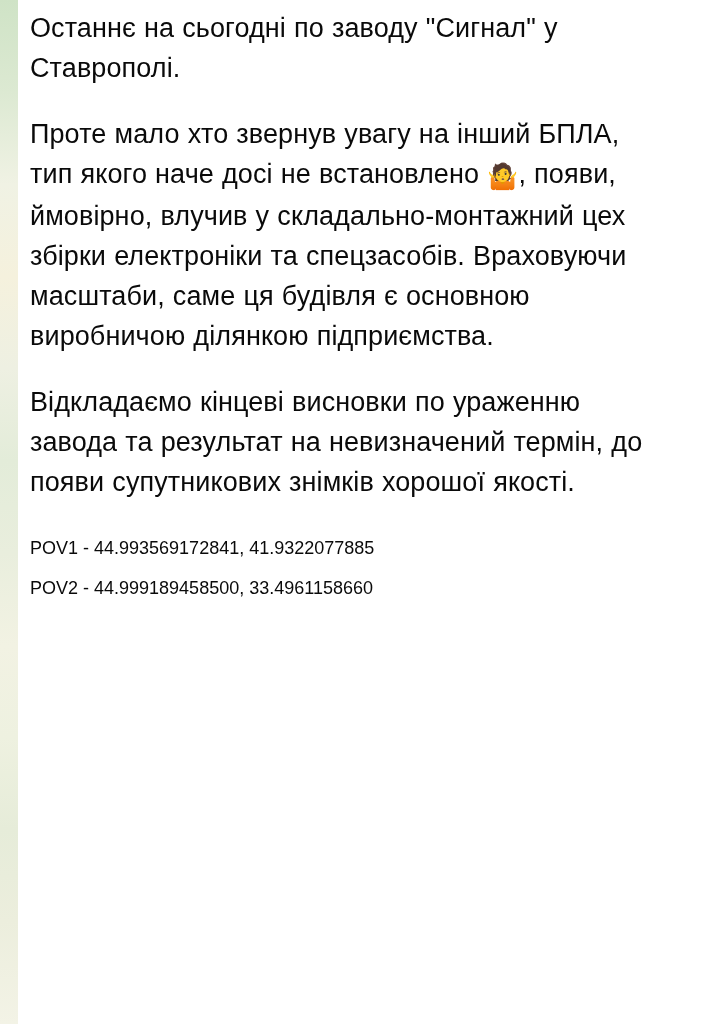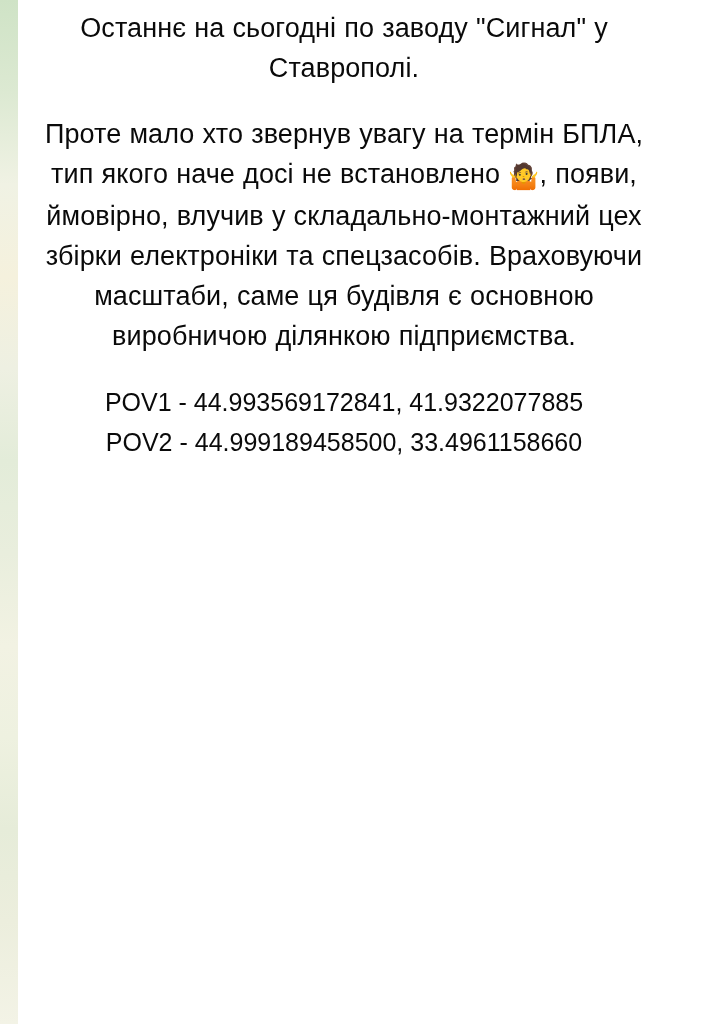--- a/index.html
+++ b/index.html
@@ -13,21 +13,20 @@
     font-family: "Liberation Sans", sans-serif;
     overflow: hidden;
   }
   .screen {
     position: relative;
     width: 668px;
     height: 1024px;
     background: #ffffff;
     box-sizing: border-box;
     overflow: hidden;
-    text-align: center;
   }
   
   .edge-strip {
     position: absolute;
     left: 0;
     top: 0;
     width: 18px;
     height: 1024px;
     background: linear-gradient(to bottom,
         #cfe3c6 0%,
@@ -55,24 +54,24 @@
     font-size: 27px;
     line-height: 40px;
     color: #0a0a0a;
     letter-spacing: 0.1px;
     word-spacing: 0.5px;
   }
   p.para:last-child {
     margin-bottom: 0;
   }
   .coords {
-    font-size: 25px;
+    font-size: 18px;
     line-height: 40px;
     color: #0a0a0a;
-    margin: 8px;
+    margin: 0;
   }
   .coord-line {
     white-space: nowrap;
   }
   .emoji {
     font-size: 25px;
     vertical-align: -2px;
   }
 </style>
 </head>
@@ -81,23 +80,24 @@
 <div class="screen">
 
   <div class="edge-strip"></div>
 
   <div class="content">
 
     <p class="para">Останнє на сьогодні по заводу "Сигнал" у Ставрополі.</p>
 
 
     <p class="para">
-      <span>Проте мало хто звернув увагу на термін БПЛА, тип якого наче досі не встановлено </span><span class="emoji">🤷</span><span>, появи, ймовірно, влучив у складально-монтажний цех збірки електроніки та спецзасобів. Враховуючи масштаби, саме ця будівля є основною виробничою ділянкою підприємства.</span>
+      <span>Проте мало хто звернув увагу на інший БПЛА, тип якого наче досі не встановлено </span><span class="emoji">🤷</span><span>, появи, ймовірно, влучив у складально-монтажний цех збірки електроніки та спецзасобів. Враховуючи масштаби, саме ця будівля є основною виробничою ділянкою підприємства.</span>
     </p>
 
+    <p class="para">Відкладаємо кінцеві висновки по ураженню завода та результат на невизначений термін, до появи супутникових знімків хорошої якості.</p>
 
     <div class="coords">
       <div class="coord-line">POV1 - 44.993569172841, 41.9322077885</div>
       <div class="coord-line">POV2 - 44.999189458500, 33.4961158660</div>
     </div>
 
   </div>
 </div>
 
 </body></html>

